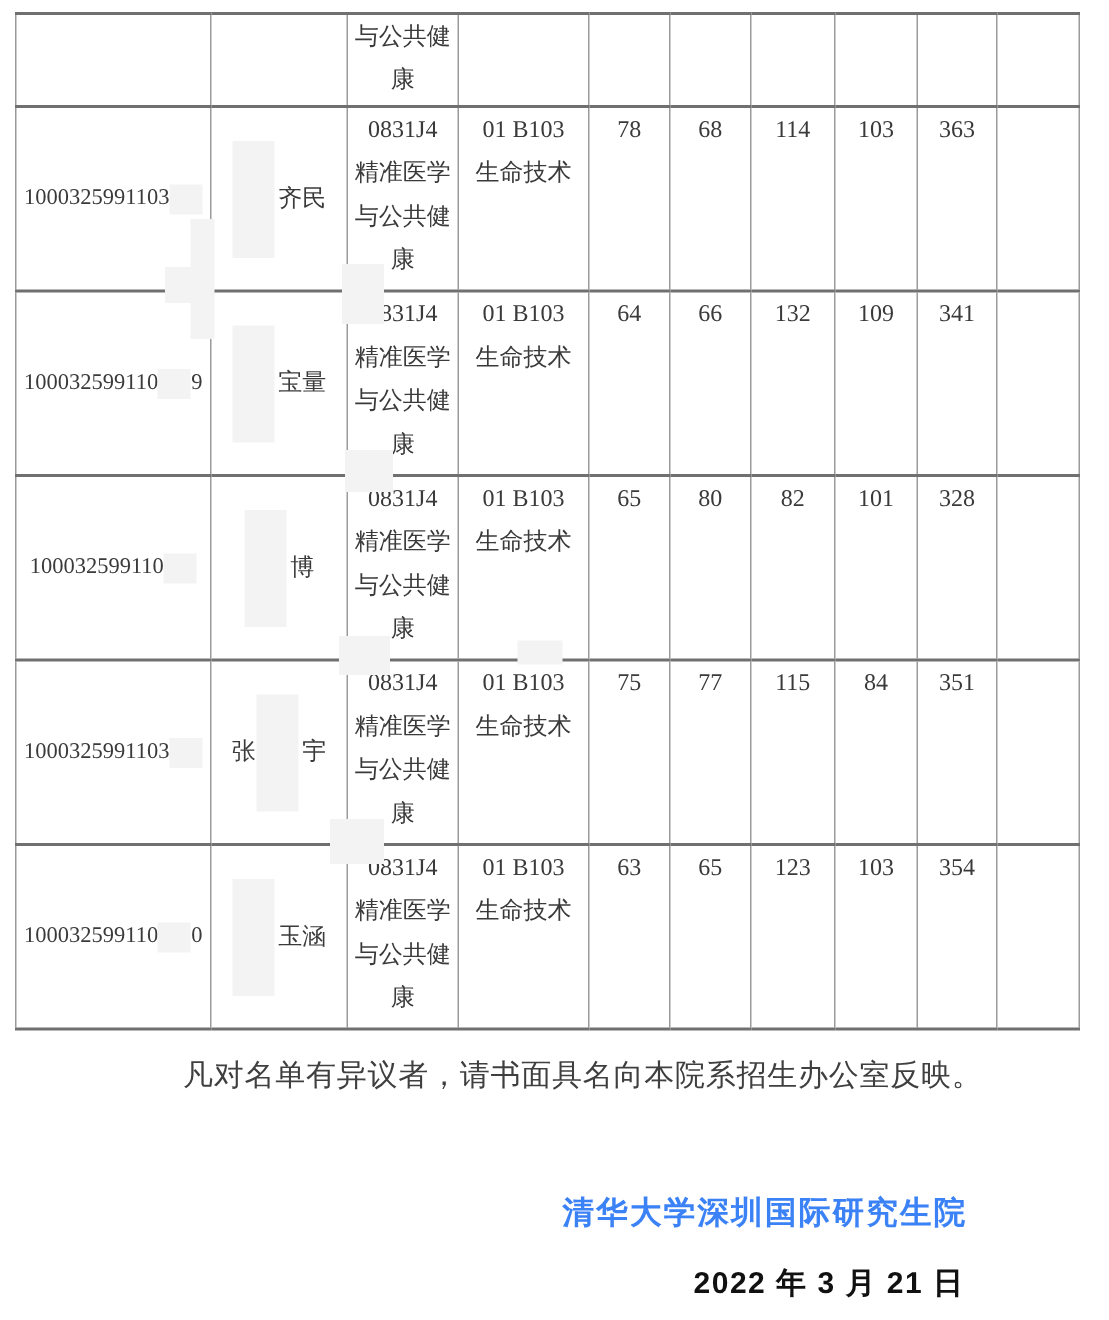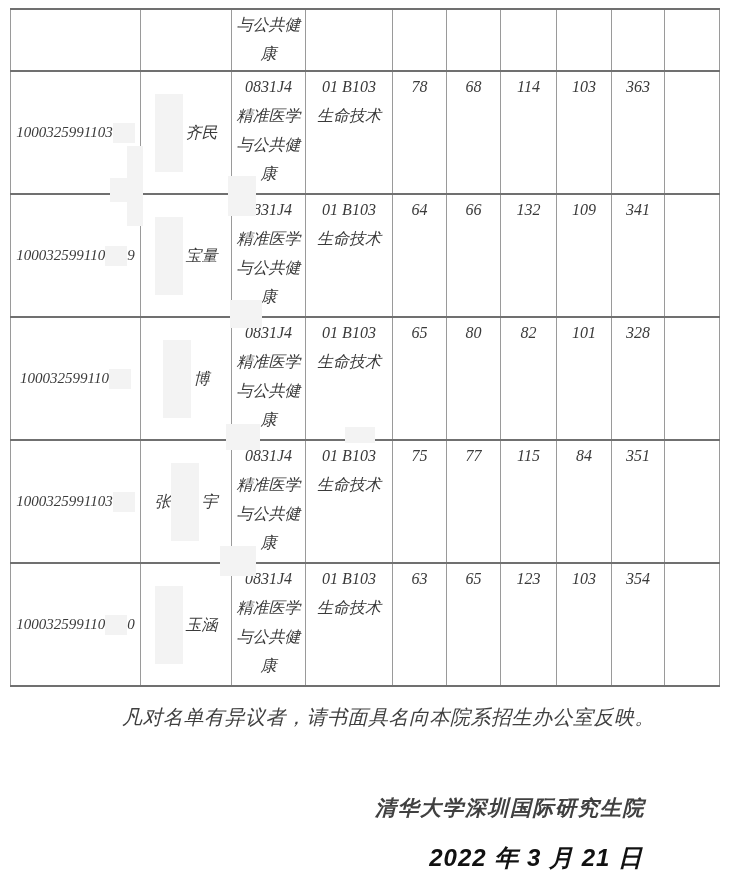--- a/index.html
+++ b/index.html
@@ -3,21 +3,20 @@
 <meta charset="utf-8">
 <style>
   html,body{margin:0;padding:0;}
   .page{
     position:relative;
     width:739px;height:880px;
     background:#ffffff;
     overflow:hidden;
     font-family:"Liberation Serif","DejaVu Serif",serif;
     color:#3a3a3a;
-    font-style:italic;
   }
   table.score-table{
     position:absolute;left:10px;top:8px;
     width:709px;
     border-collapse:collapse;
     table-layout:fixed;
     font-size:16px;
     color:#3a3a3a;
   }
   .score-table td{
@@ -46,27 +45,27 @@
   .c-major{padding-left:4px;padding-right:4px;}
   .smear{position:absolute;background:#f3f3f3;}
   .note{
     position:absolute;left:122px;top:706px;
     font-size:20px;line-height:22px;color:#3f3f3f;
     letter-spacing:0.5px;
   }
   .org{
     position:absolute;right:94px;top:794px;
     font-family:"Liberation Sans","DejaVu Sans",sans-serif;
-    font-weight:700;font-size:21px;color:#404040;
+    font-weight:700;font-size:21px;color:#3b82f6;
     letter-spacing:1.5px;
   }
   .sign-date{
     position:absolute;right:96px;top:842px;
     font-family:"Liberation Sans","DejaVu Sans",sans-serif;
-    font-weight:700;font-size:24px;color:#111;
+    font-weight:700;font-size:20px;color:#111;
     letter-spacing:1px;
   }
 </style>
 </head>
 <body>
 
 <div class="page">
 
   <table class="score-table">
     <colgroup>

